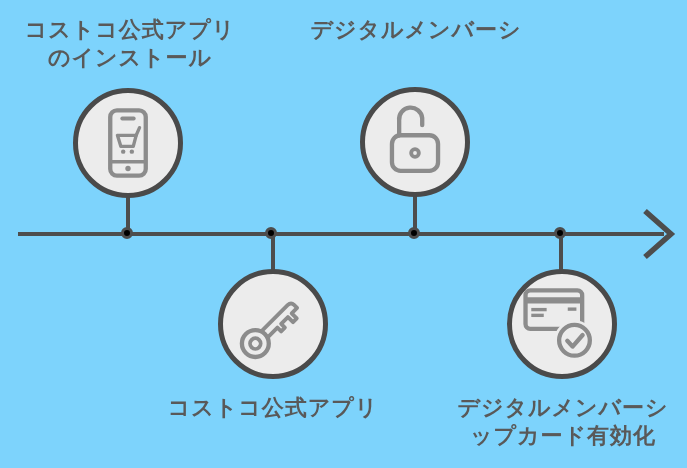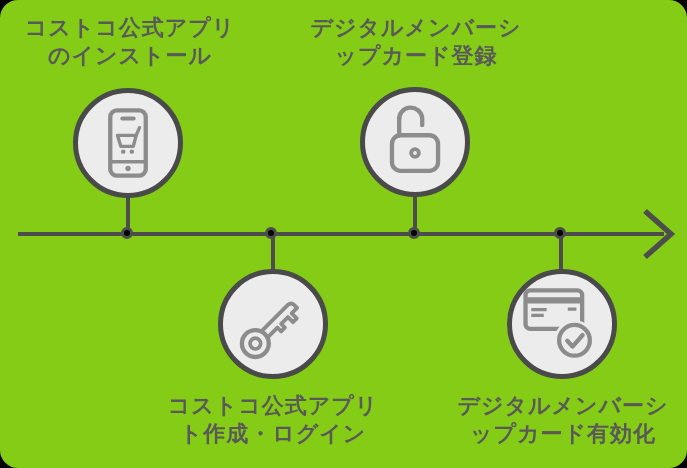--- a/index.html
+++ b/index.html
@@ -1,22 +1,21 @@
 <!DOCTYPE html>
 <html><head>
 <meta charset="utf-8">
 <style>
   html,body{margin:0;padding:0;background:#000;}
   .canvas{
     position:relative;
     width:687px;height:468px;
-    background:#84cc16;
+    background:#7dd3fc;
     overflow:hidden;
-    font-family:Liberation Mono, monospace;
-    border-radius:18px;
+    font-family:Liberation Sans, sans-serif;
   }
   .step-label{
     position:absolute;
     width:280px;
     text-align:center;
     color:#595959;
     font-size:22px;
     font-weight:bold;
     line-height:28px;
     letter-spacing:1px;
@@ -91,26 +90,24 @@
       <g transform="rotate(-45 50 52)" fill="none" stroke="#8c8c8c">
         <circle cx="24" cy="52" r="14" stroke-width="4.5"></circle>
         <circle cx="24" cy="52" r="5.5" stroke-width="4"></circle>
         <path d="M 37 47.5 H 76 Q 81 47.5 81 52 V 56.5 H 73 V 64 H 67.5 V 56.5 H 57.5 V 62 H 52 V 56.5 H 37" stroke-width="4" stroke-linejoin="round"></path>
       </g>
     </svg>
   </div>
   <div class="node" style="left:265px;top:227px;"></div>
   <div class="step-label" style="left:133px;top:394px;">
     <div>コストコ公式アプリ</div>
-    <div>ト作成・ログイン</div>
   </div>
 
   <div class="step-label" style="left:276px;top:16px;">
     <div>デジタルメンバーシ</div>
-    <div>ップカード登録</div>
   </div>
   <div class="big-circle" style="left:360px;top:87px;">
     <svg viewBox="0 0 100 100">
       <g fill="none" stroke="#8c8c8c">
         <rect x="26" y="43" width="48" height="37" rx="9" stroke-width="4.5"></rect>
         <path d="M 33.5 43 V 27.5 A 12 12 0 0 1 57.5 25 V 32.5" stroke-width="4.5" stroke-linecap="round"></path>
         <circle cx="50" cy="61.5" r="4" stroke-width="4"></circle>
       </g>
     </svg>
   </div>

